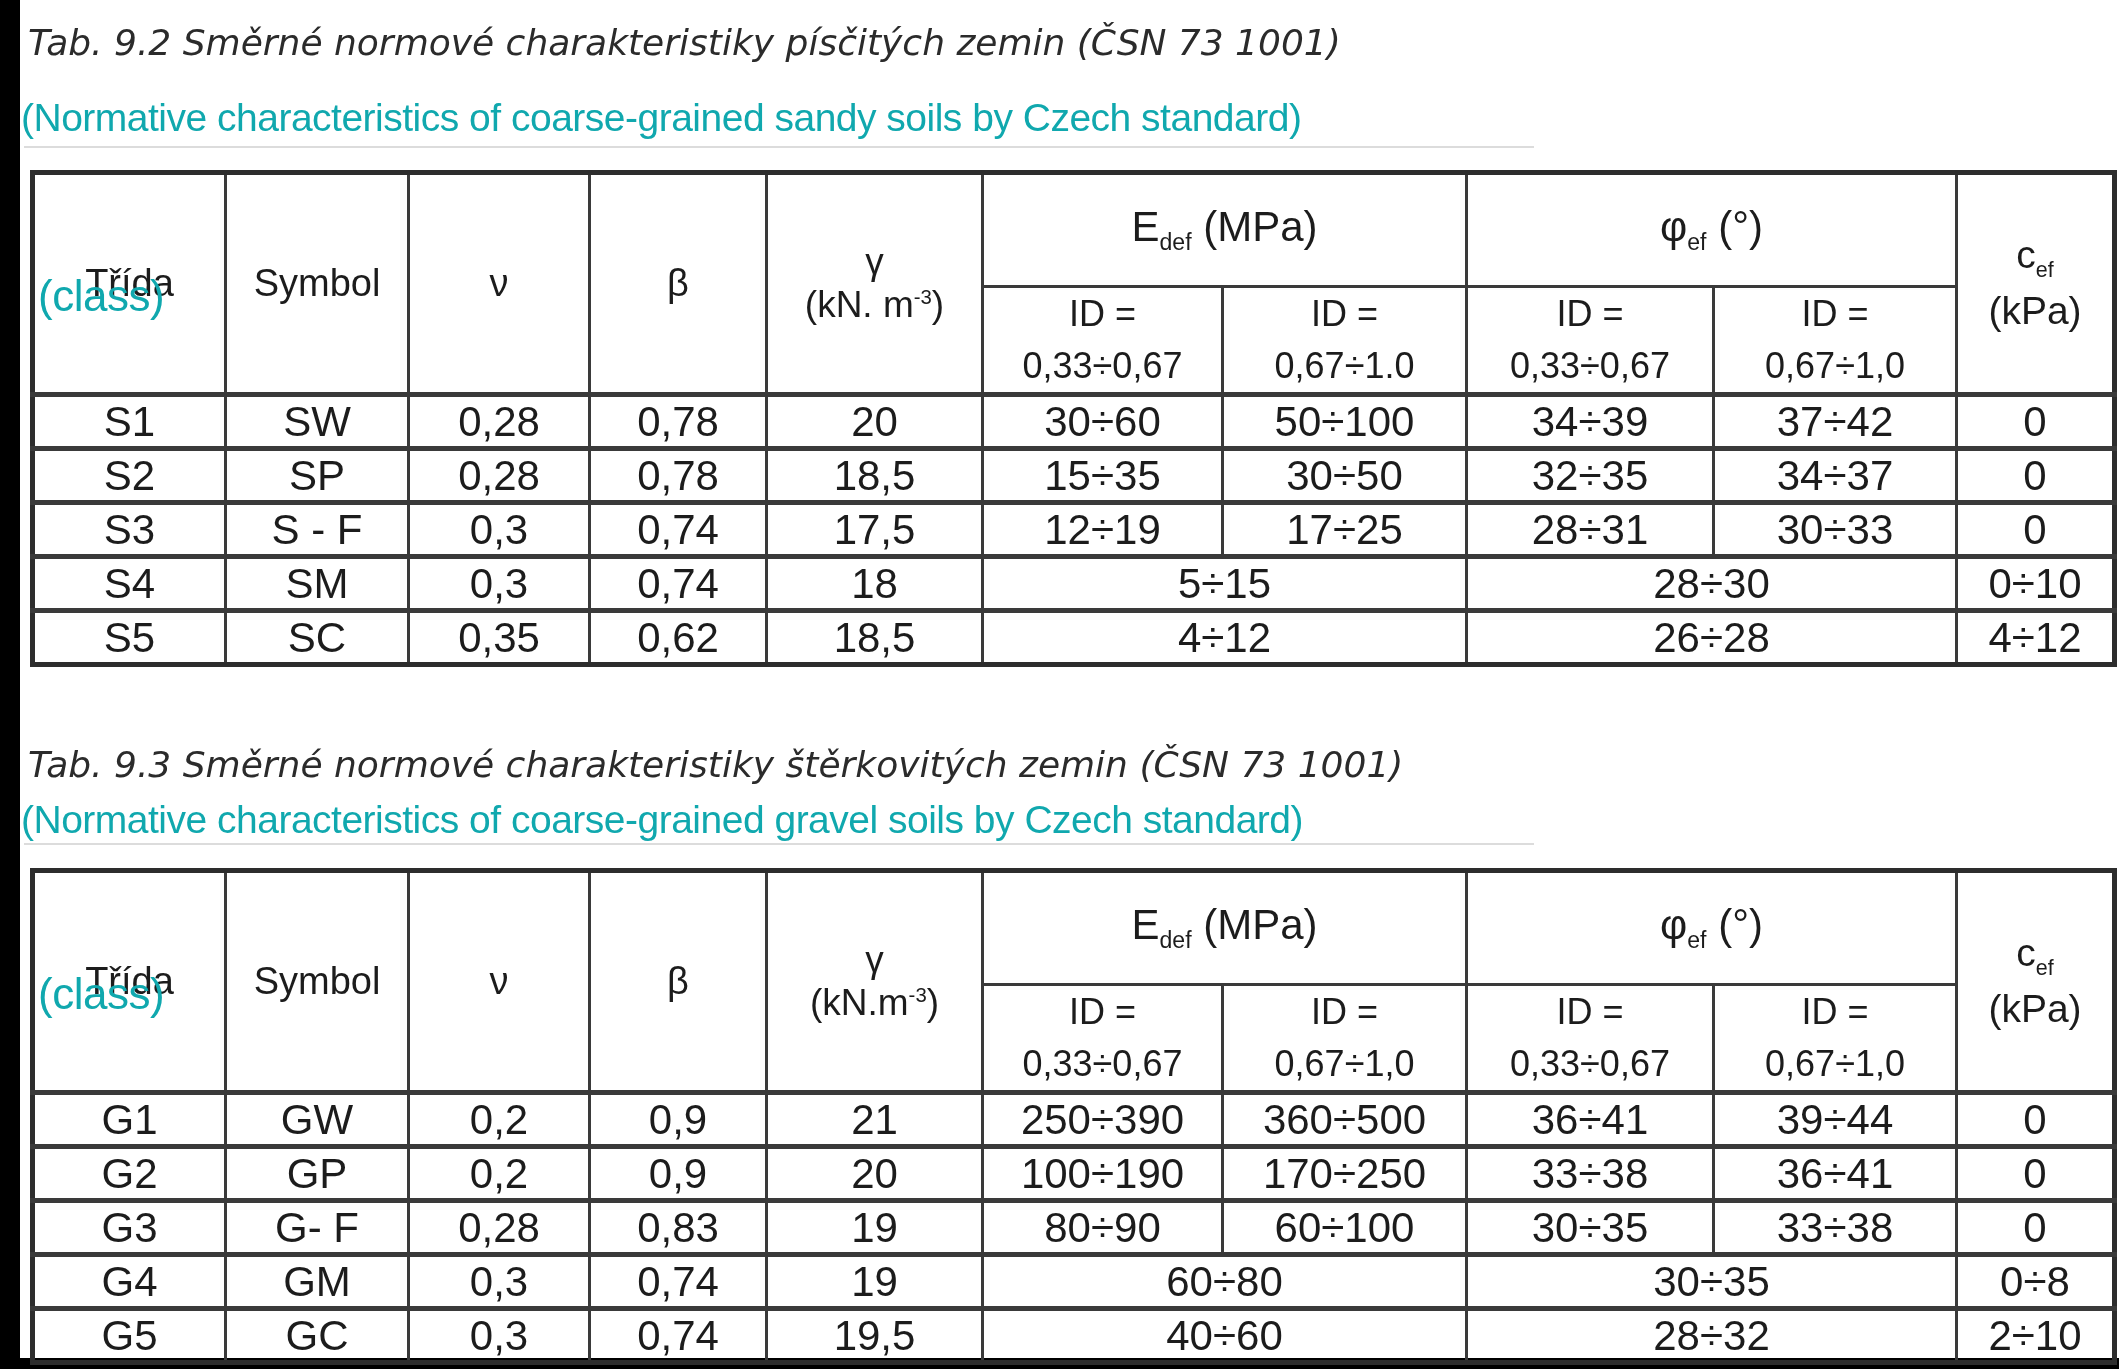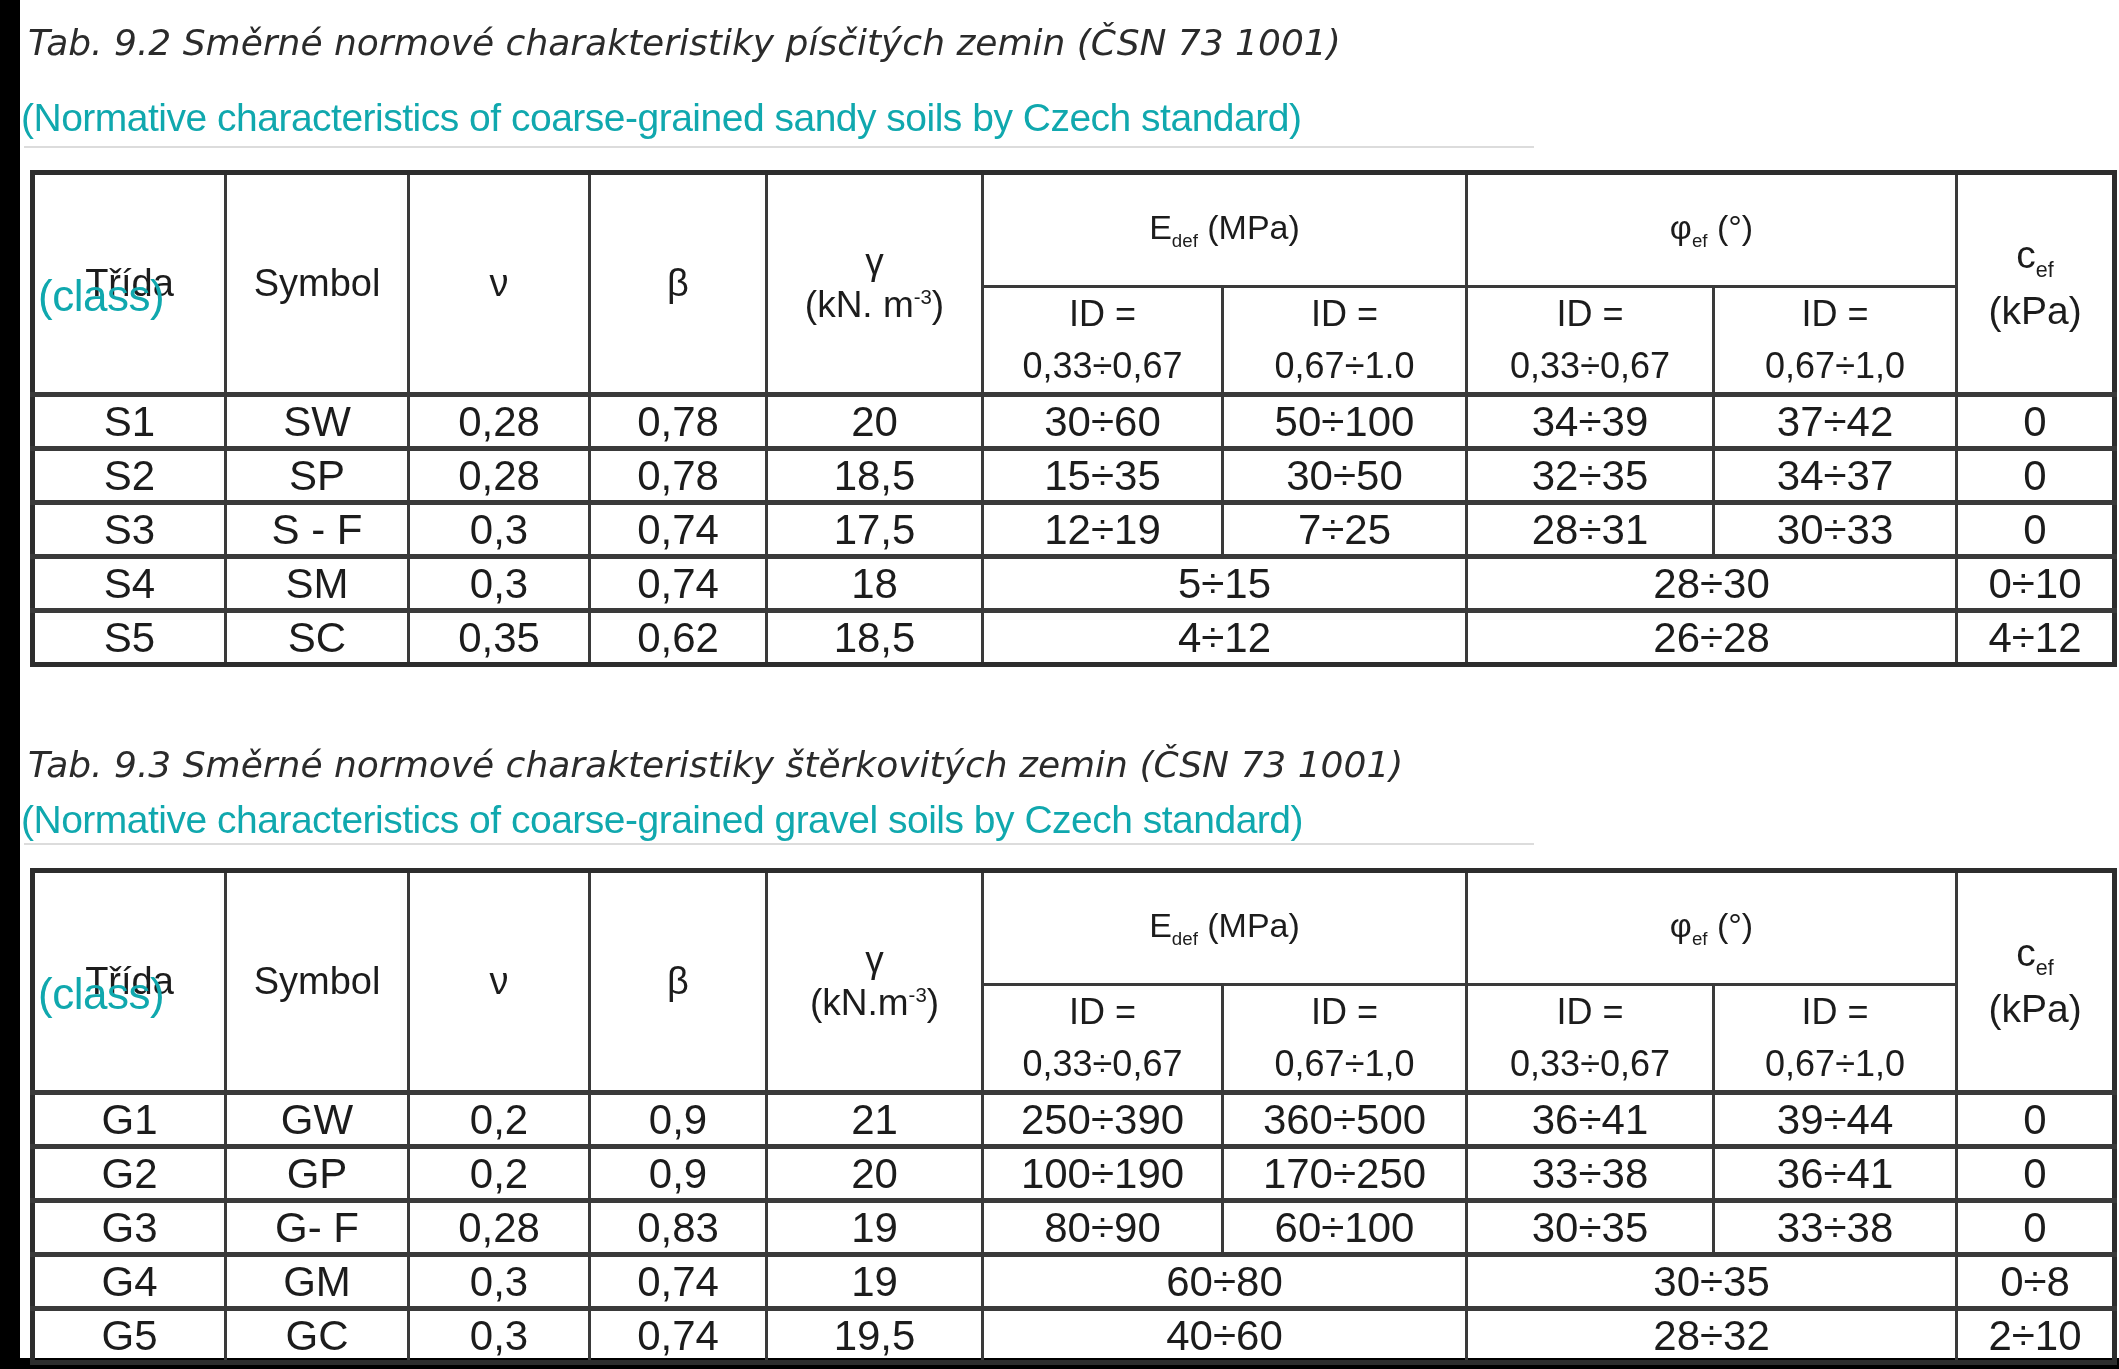--- a/index.html
+++ b/index.html
@@ -68,21 +68,21 @@
   col.c10 { width: 158px; }
 
   tr.hrow1 { height: 114px; }
   tr.hrow2 { height: 104px; }
   tr.drow  { height: 54px; }
 
   th.span-head { vertical-align: top; padding-top: 12px; }
   th.th-trida, th.th-symbol { font-size: 38px; }
   th.th-greek { font-size: 38px; padding-top: 18px; }
   th.th-gamma { font-size: 37px; line-height: 1.15; }
-  th.th-group { font-size: 34px; vertical-align: top; padding-top: 10px; }
+  th.th-group { font-size: 42px; vertical-align: top; padding-top: 10px; }
   th.th-cef   { font-size: 39px; line-height: 1.35; }
   th.th-id    { font-size: 36px; line-height: 1.45; vertical-align: middle; }
 
   td.dcell { font-size: 42px; }
 
   sub { font-size: 0.55em; }
   sup { font-size: 0.55em; }
 
   th.th-trida { position: relative; }
   .class-overlay {
@@ -186,21 +186,21 @@
       <td class="dcell">34÷37</td>
       <td class="dcell">0</td>
     </tr>
     <tr class="drow">
       <td class="dcell">S3</td>
       <td class="dcell">S - F</td>
       <td class="dcell">0,3</td>
       <td class="dcell">0,74</td>
       <td class="dcell">17,5</td>
       <td class="dcell">12÷19</td>
-      <td class="dcell">7÷25</td>
+      <td class="dcell">17÷25</td>
       <td class="dcell">28÷31</td>
       <td class="dcell">30÷33</td>
       <td class="dcell">0</td>
     </tr>
     <tr class="drow">
       <td class="dcell">S4</td>
       <td class="dcell">SM</td>
       <td class="dcell">0,3</td>
       <td class="dcell">0,74</td>
       <td class="dcell">18</td>

